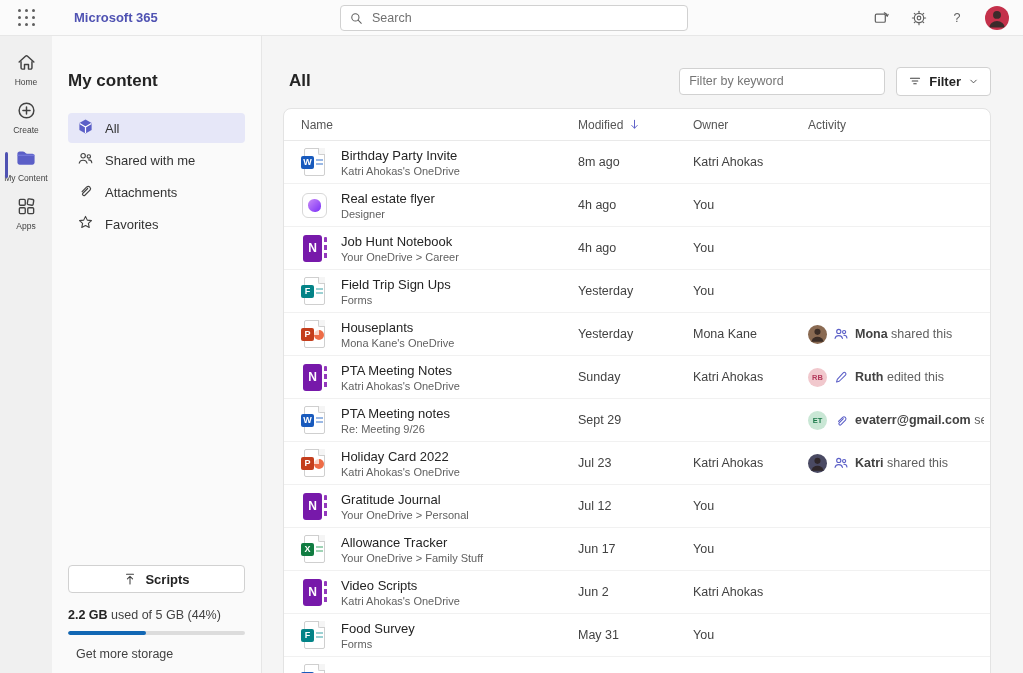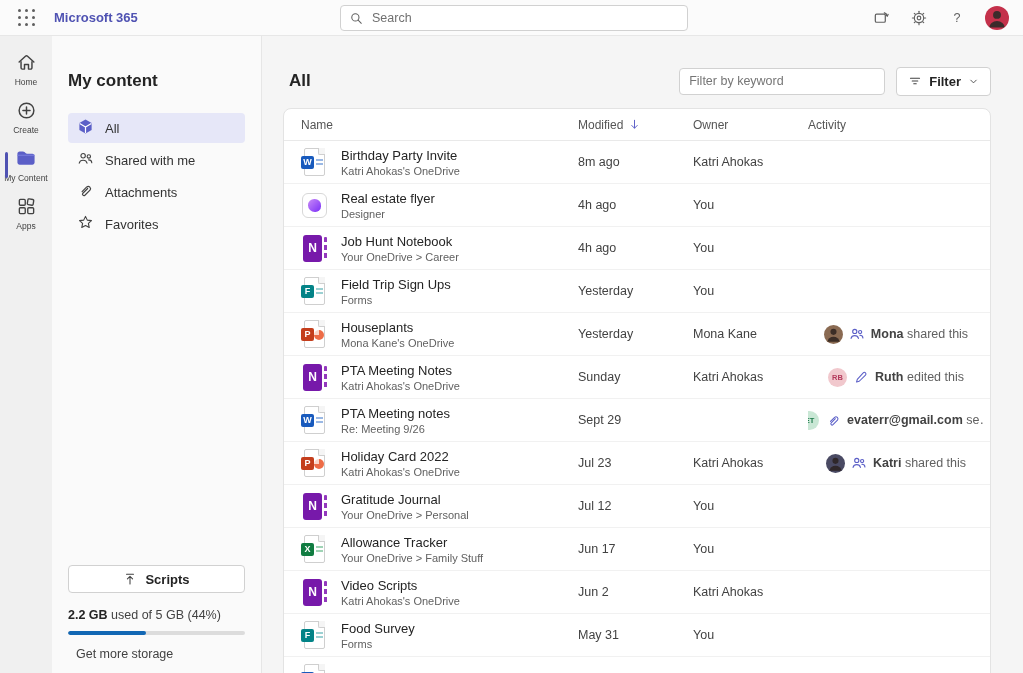--- a/index.html
+++ b/index.html
@@ -5,21 +5,21 @@
   * { margin:0; padding:0; box-sizing:border-box; }
   html,body { width:1023px; height:673px; overflow:hidden; background:#f5f5f5;
     font-family:"Liberation Sans", sans-serif; color:#242424; }
 
   
   .topbar { position:absolute; left:0; top:0; right:0; height:36px; background:#fbfbfb;
     border-bottom:1px solid #e7e7e7; display:flex; align-items:center; padding:0 14px; z-index:5; }
   .waffle { width:18px; height:18px; display:grid; grid-template-columns:repeat(3,1fr); gap:3px;
     margin:0 10px 0 4px; cursor:pointer; }
   .waffle i { width:3px; height:3px; background:#5f5f5f; border-radius:50%; }
-  .brand { color:#4f52b2; font-size:13px; font-weight:700; margin-left:8px; cursor:pointer; }
+  .brand { color:#4f52b2; font-size:13px; font-weight:700; margin-left:28px; cursor:pointer; }
   .search { position:absolute; left:340px; top:5px; width:348px; height:26px; background:#fff;
     border:1px solid #d1d1d1; border-radius:4px; display:flex; align-items:center; padding:0 8px; }
   .search svg { flex:none; margin-right:8px; }
   .search input { border:none; outline:none; background:transparent; font-size:12.5px; color:#424242;
     width:100%; font-family:"Liberation Sans", sans-serif; }
   .search input::placeholder { color:#707070; }
   .tb-right { margin-left:auto; display:flex; align-items:center; gap:18px; }
   .tb-ico { width:20px; height:20px; cursor:pointer; display:flex; align-items:center; justify-content:center; }
   .avatar-top { width:24px; height:24px; border-radius:50%; overflow:hidden; cursor:pointer; position:relative; }
 
@@ -67,21 +67,21 @@
     border:1px solid #e3e3e3; border-radius:8px 8px 0 0; }
   .thead, .trow { display:grid; grid-template-columns:1fr 115px 115px 176px; align-items:center;
     padding-left:17px; padding-right:6px; }
   .thead { height:32px; border-bottom:1px solid #e9e9e9; }
   .th { font-size:12px; color:#555; display:flex; align-items:center; gap:5px; cursor:pointer; }
   .trow { height:43px; border-bottom:1px solid #f1f1f1; cursor:pointer; }
   .c-name { display:flex; align-items:center; gap:13px; min-width:0; }
   .t1 { font-size:13px; color:#242424; white-space:nowrap; }
   .t2 { font-size:11px; color:#616161; margin-top:2px; white-space:nowrap; }
   .c-txt { font-size:12.5px; color:#424242; }
-  .c-act { display:flex; align-items:center; gap:6px; font-size:12.5px; color:#616161; white-space:nowrap; overflow:hidden;justify-content:center; }
+  .c-act { display:flex; align-items:center; gap:6px; font-size:12.5px; color:#616161; white-space:nowrap; overflow:hidden; }
   .c-act b { color:#424242; }
   .av { width:19px; height:19px; border-radius:50%; flex:none; overflow:hidden; position:relative;
     display:flex; align-items:center; justify-content:center; font-size:7.5px; font-weight:700; }
   .act-ico { width:16px; height:16px; flex:none; display:flex; align-items:center; justify-content:center; }
 
   
   .ficon { width:27px; height:31px; position:relative; flex:none; }
   .page { position:absolute; left:3px; top:1px; width:21px; height:28px; background:#fff;
     border:1px solid #cfcfcf; border-radius:2px; }
   .page:after { content:""; position:absolute; right:-1px; top:-1px; width:6px; height:6px;

